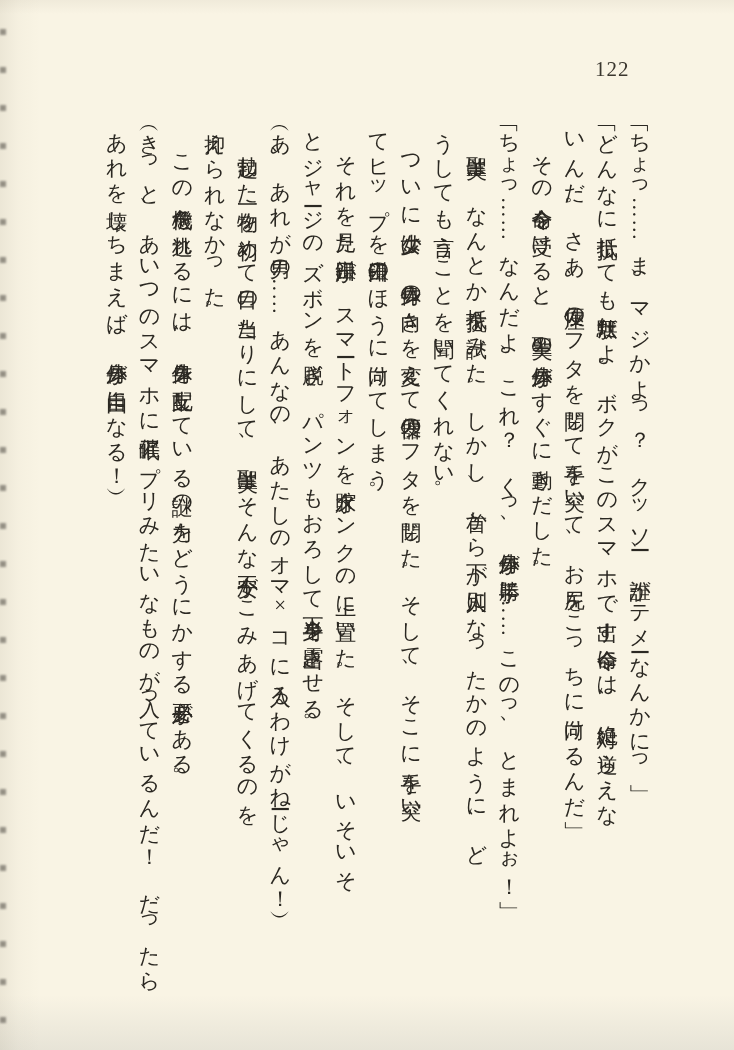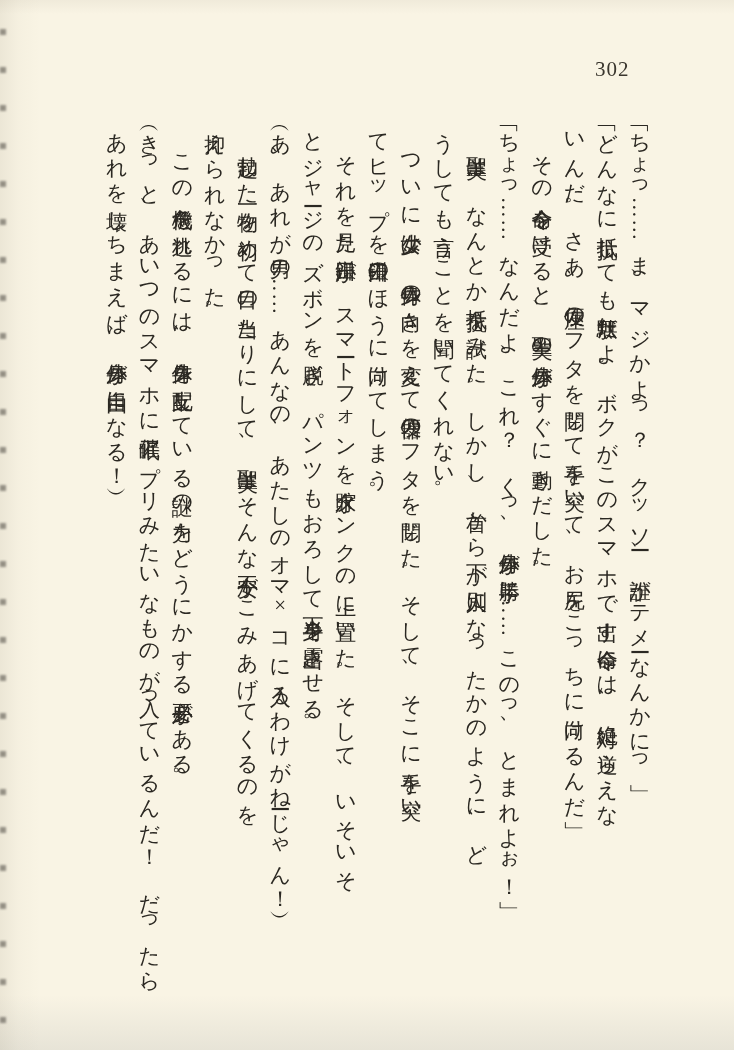--- a/index.html
+++ b/index.html
@@ -64,21 +64,21 @@
     padding: 0;
   }
 </style>
 </head>
 <body>
 
 <div class="page">
 
   <div class="edge-artifacts"></div>
 
-  <div class="page-number">302</div>
+  <div class="page-number">122</div>
 
   <div class="text-block">
     <p>「ちょっ……ま、マジかよっ？　クッソー、誰がテメーなんかにっ」</p>
     <p>「どんなに抵抗しても無駄だよ。ボクがこのスマホで出す命令には、絶対に逆らえな</p>
     <p>いんだ。さあ、便座のフタを閉じて手を突いて、お尻をこっちに向けるんだ」</p>
     <p>　その命令を受けると、聖美の身体がすぐに動きだした。</p>
     <p>「ちょっ……なんだよ、これ？　くっ、身体が勝手に……このっ、とまれよぉ！」</p>
     <p>　聖美は、なんとか抵抗を試みた。しかし、首から下が別人になったかのように、ど</p>
     <p>うしても言うことを聞いてくれない。</p>
     <p>　ついに少女は、身体の向きを変えて便器のフタを閉じた。そして、そこに手を突い</p>

